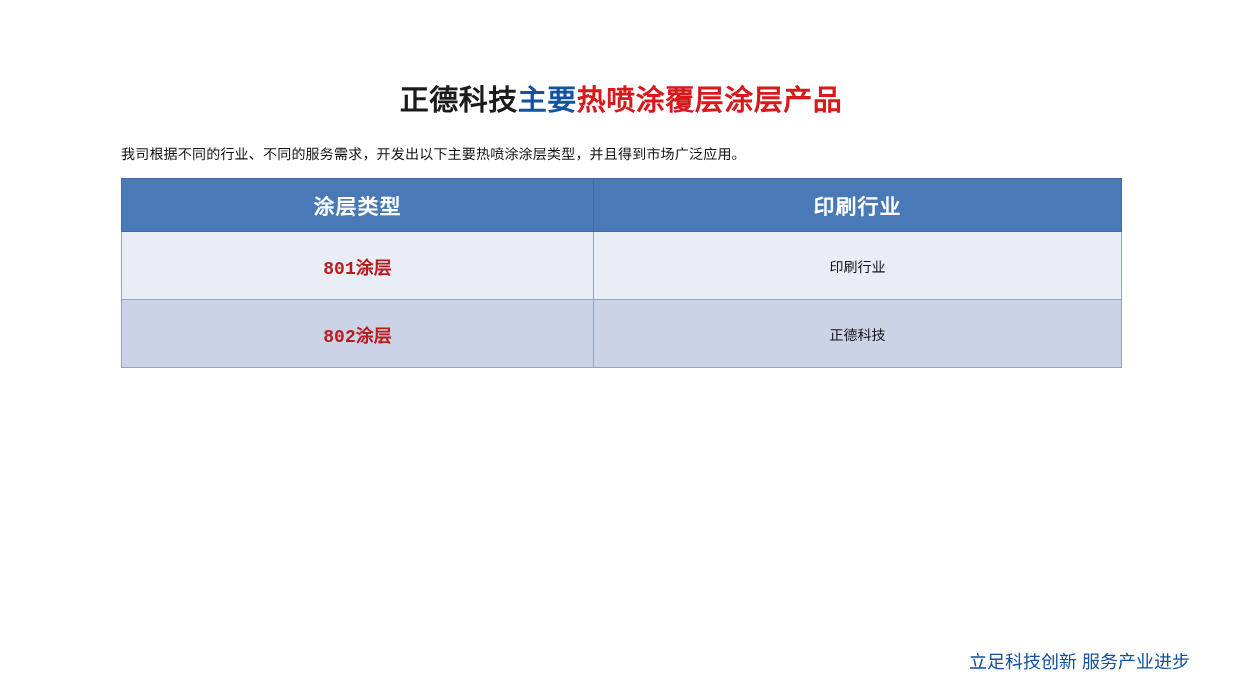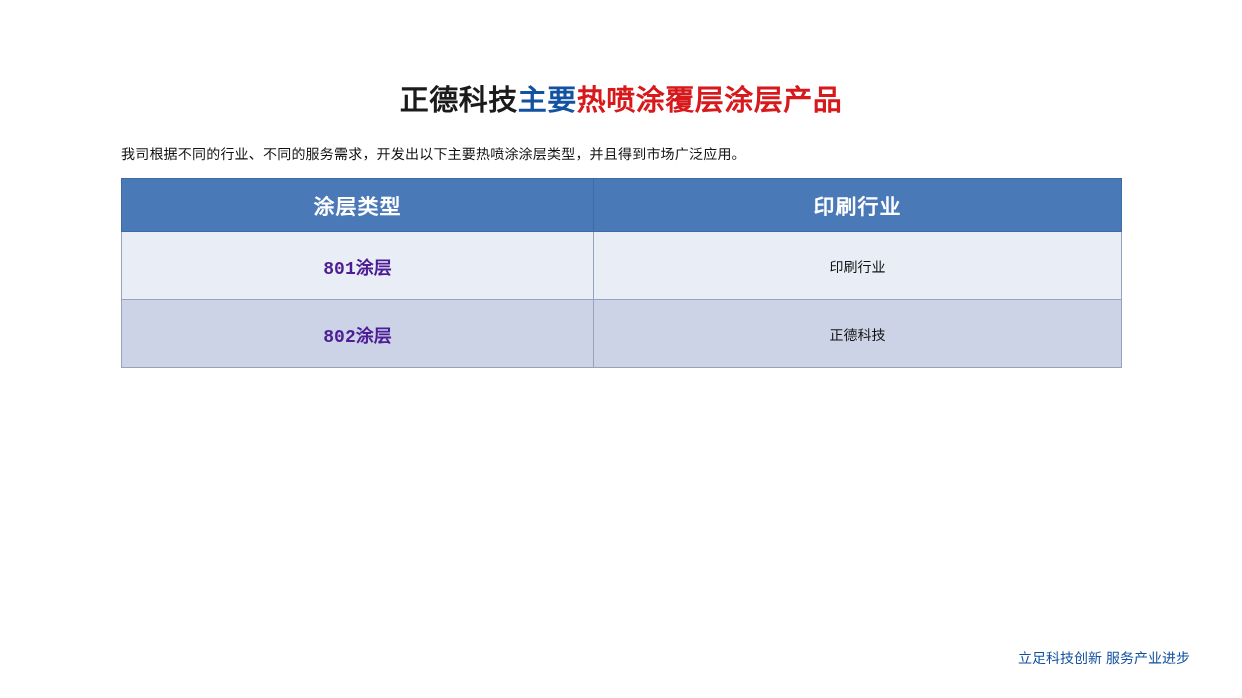--- a/index.html
+++ b/index.html
@@ -78,34 +78,34 @@
     height: 67px;
     text-align: center;
     vertical-align: middle;
     font-size: 14px;
   }
   table.coat-table tbody tr.odd td { background: #e9edf6; }
   table.coat-table tbody tr.even td { background: #ccd3e6; }
   table.coat-table tbody td.type-cell {
     font-weight: bold;
     font-size: 18px;
-    color: #4c1d95;
+    color: #b91c1c;
   }
   table.coat-table tbody td.field-cell {
     font-weight: normal;
     color: #111111;
   }
   .col-type { width: 472px; }
   .col-field { width: 528px; }
 
   .footer {
     position: absolute;
     top: 647px;
     right: 52px;
-    font-size: 14px;
+    font-size: 18px;
     color: #1352a0;
     white-space: nowrap;
   }
 </style>
 </head>
 <body>
 
 <div class="slide">
 
   <div class="title">

